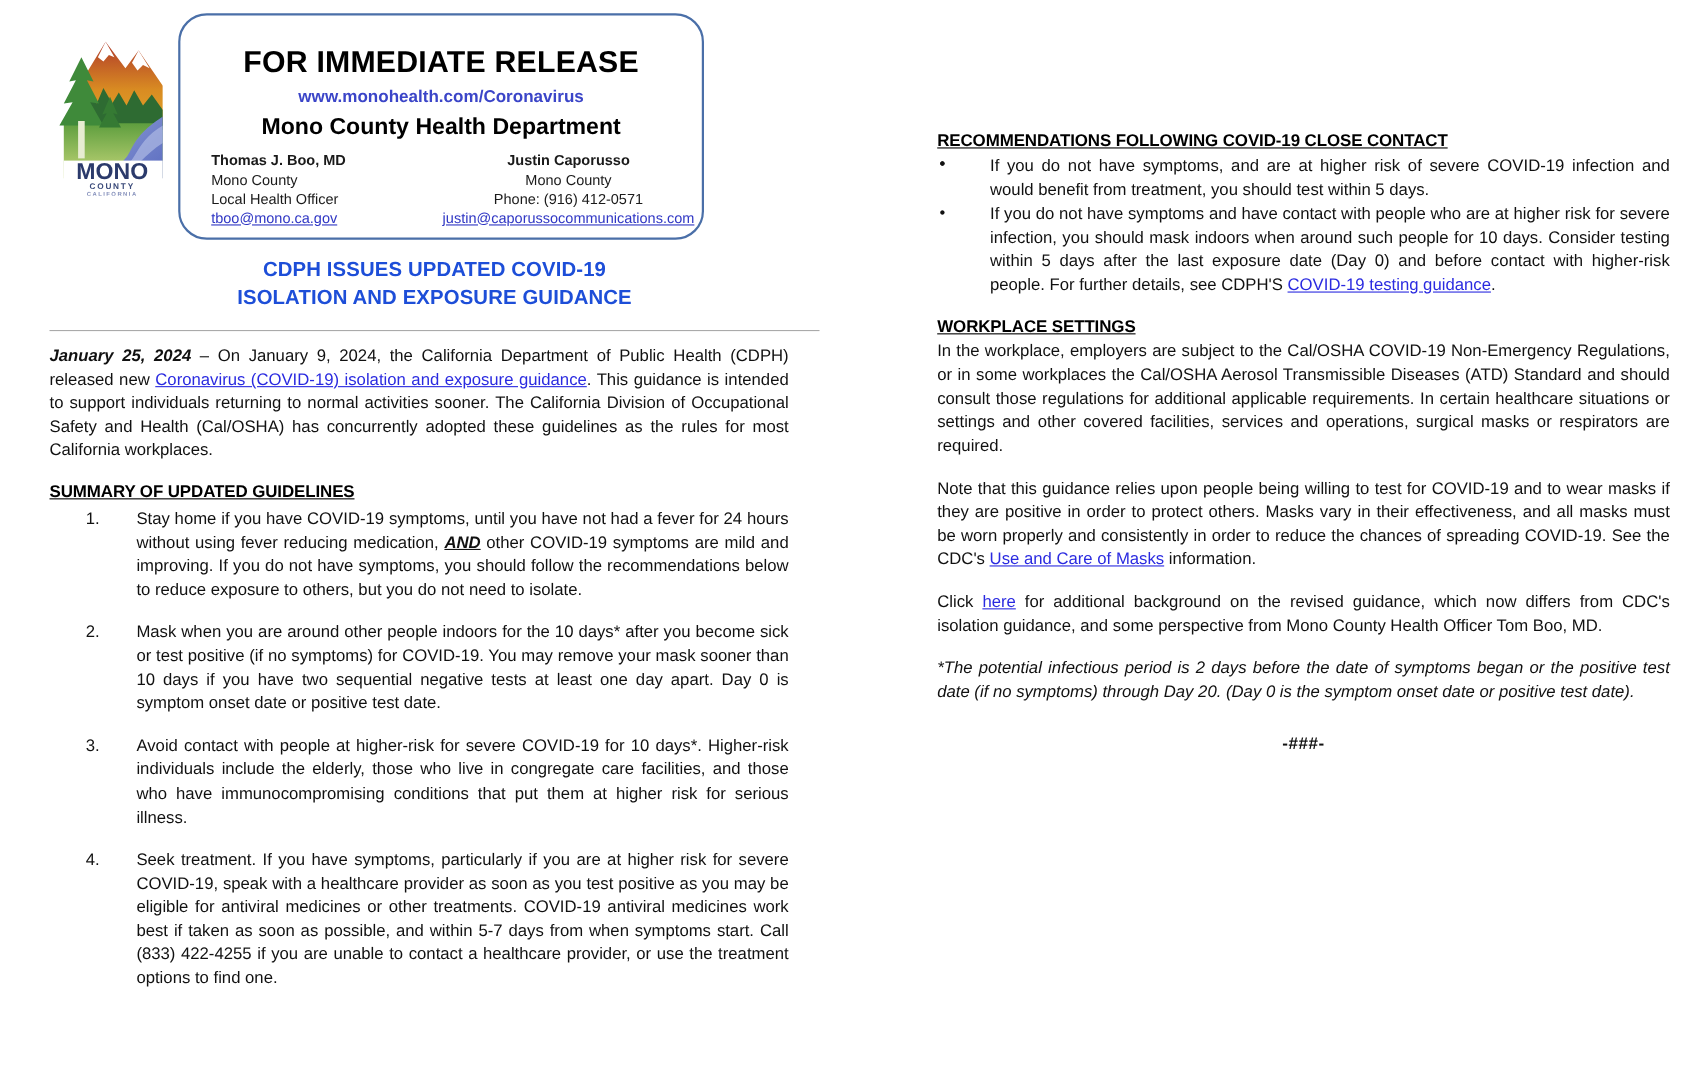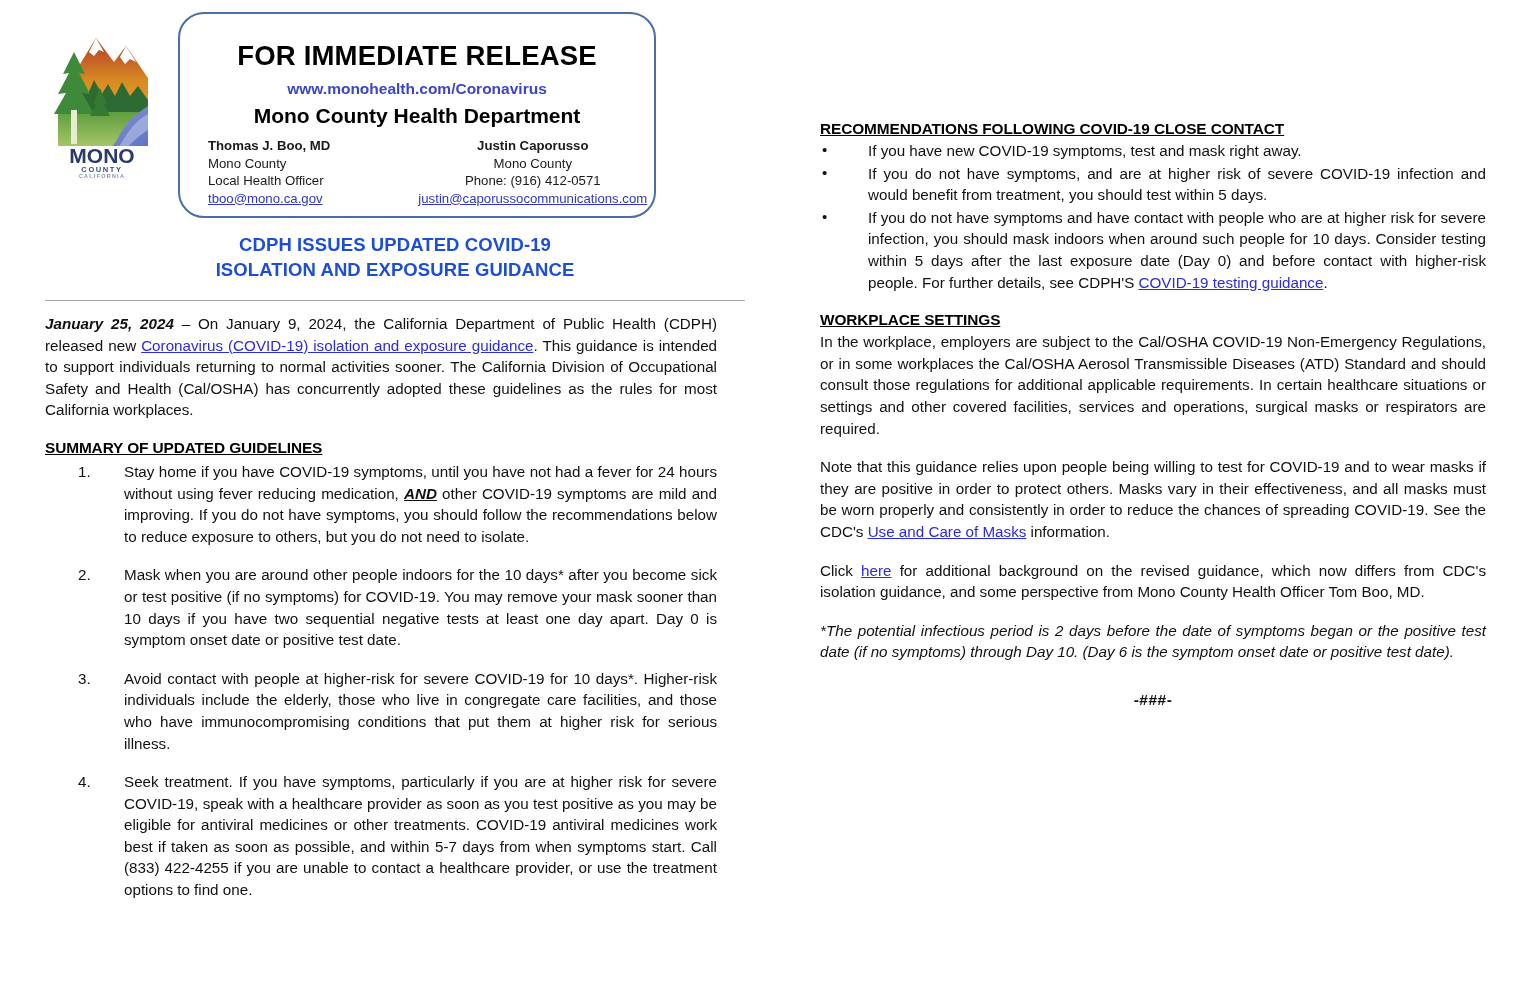--- a/index.html
+++ b/index.html
@@ -9,21 +9,21 @@
     background: #ffffff;
     font-family: "Liberation Sans", sans-serif;
     color: #111111;
     position: relative;
     overflow: hidden;
   }
 
   
   #header-box {
     position: absolute;
-    left: 178px; top: 12px;
+    left: 162px; top: 12px;
     width: 478px; height: 206px;
     border: 2.5px solid #4a6fa8;
     border-radius: 26px;
     background: #ffffff;
   }
   #release-title {
     text-align: center;
     font-weight: bold;
     font-size: 27.5px;
     letter-spacing: 0.2px;
@@ -93,21 +93,21 @@
   }
 
   
   #col-left {
     position: absolute;
     left: 45px; top: 313px;
     width: 672px;
   }
   #col-right {
     position: absolute;
-    left: 820px; top: 120px;
+    left: 852px; top: 120px;
     width: 666px;
   }
 
   p.body, li.body {
     font-size: 15.2px;
     line-height: 21.6px;
     text-align: justify;
     margin: 0 0 0 0;
     color: #111;
   }
@@ -274,34 +274,34 @@
     </li>
   </ol>
 </div>
 
 <div id="col-right">
 
   <div class="sect-head">RECOMMENDATIONS FOLLOWING COVID-19 CLOSE CONTACT</div>
 
   <ul class="bullist">
     <li class="body">
-      <span class="bul">•</span><span>If you have new COVID-19 symptoms, test and mask right away.</span>
+      <span class="bul">•</span>
     </li>
     <li class="body">
       <span class="bul">•</span><span>If you do not have symptoms, and are at higher risk of severe COVID-19 infection and would benefit from treatment, you should test within 5 days.</span>
     </li>
     <li class="body">
       <span class="bul">•</span><span>If you do not have symptoms and have contact with people who are at higher risk for severe infection, you should mask indoors when around such people for 10 days.  Consider testing within 5 days after the last exposure date (Day 0) and before contact with higher-risk people.  For further details, see CDPH'S </span><a class="link" href="#">COVID-19 testing guidance</a><span>.</span>
     </li>
   </ul>
 
   <div class="sect-head gap-before">WORKPLACE SETTINGS</div>
 
   <p class="body spaced">In the workplace, employers are subject to the Cal/OSHA COVID-19 Non-Emergency Regulations,  or in some workplaces the Cal/OSHA Aerosol Transmissible Diseases (ATD) Standard and should consult those regulations for additional applicable requirements.  In certain healthcare situations or settings and other covered facilities, services and operations, surgical masks or respirators are required.</p>
 
   <p class="body spaced"><span>Note that this guidance relies upon people being willing to test for COVID-19 and to wear masks if they are positive in order to protect others.  Masks vary in their effectiveness, and all masks must be worn properly and consistently in order to reduce the chances of spreading COVID-19.  See the CDC's </span><a class="link" href="#">Use and Care of Masks</a><span> information.</span></p>
 
   <p class="body spaced"><span>Click </span><a class="link" href="#">here</a><span> for additional background on the revised guidance, which now differs from CDC's isolation guidance, and some perspective from Mono County Health Officer Tom Boo, MD.</span></p>
 
-  <p class="note-italic">*The potential infectious period is 2 days before the date of symptoms began or the positive test date (if no symptoms) through Day 10. (Day 6 is the symptom onset date or positive test date).</p>
+  <p class="note-italic">*The potential infectious period is 2 days before the date of symptoms began or the positive test date (if no symptoms) through Day 20. (Day 0 is the symptom onset date or positive test date).</p>
 
   <div id="end-marker">-###-</div>
 </div>
 
 </body></html>

